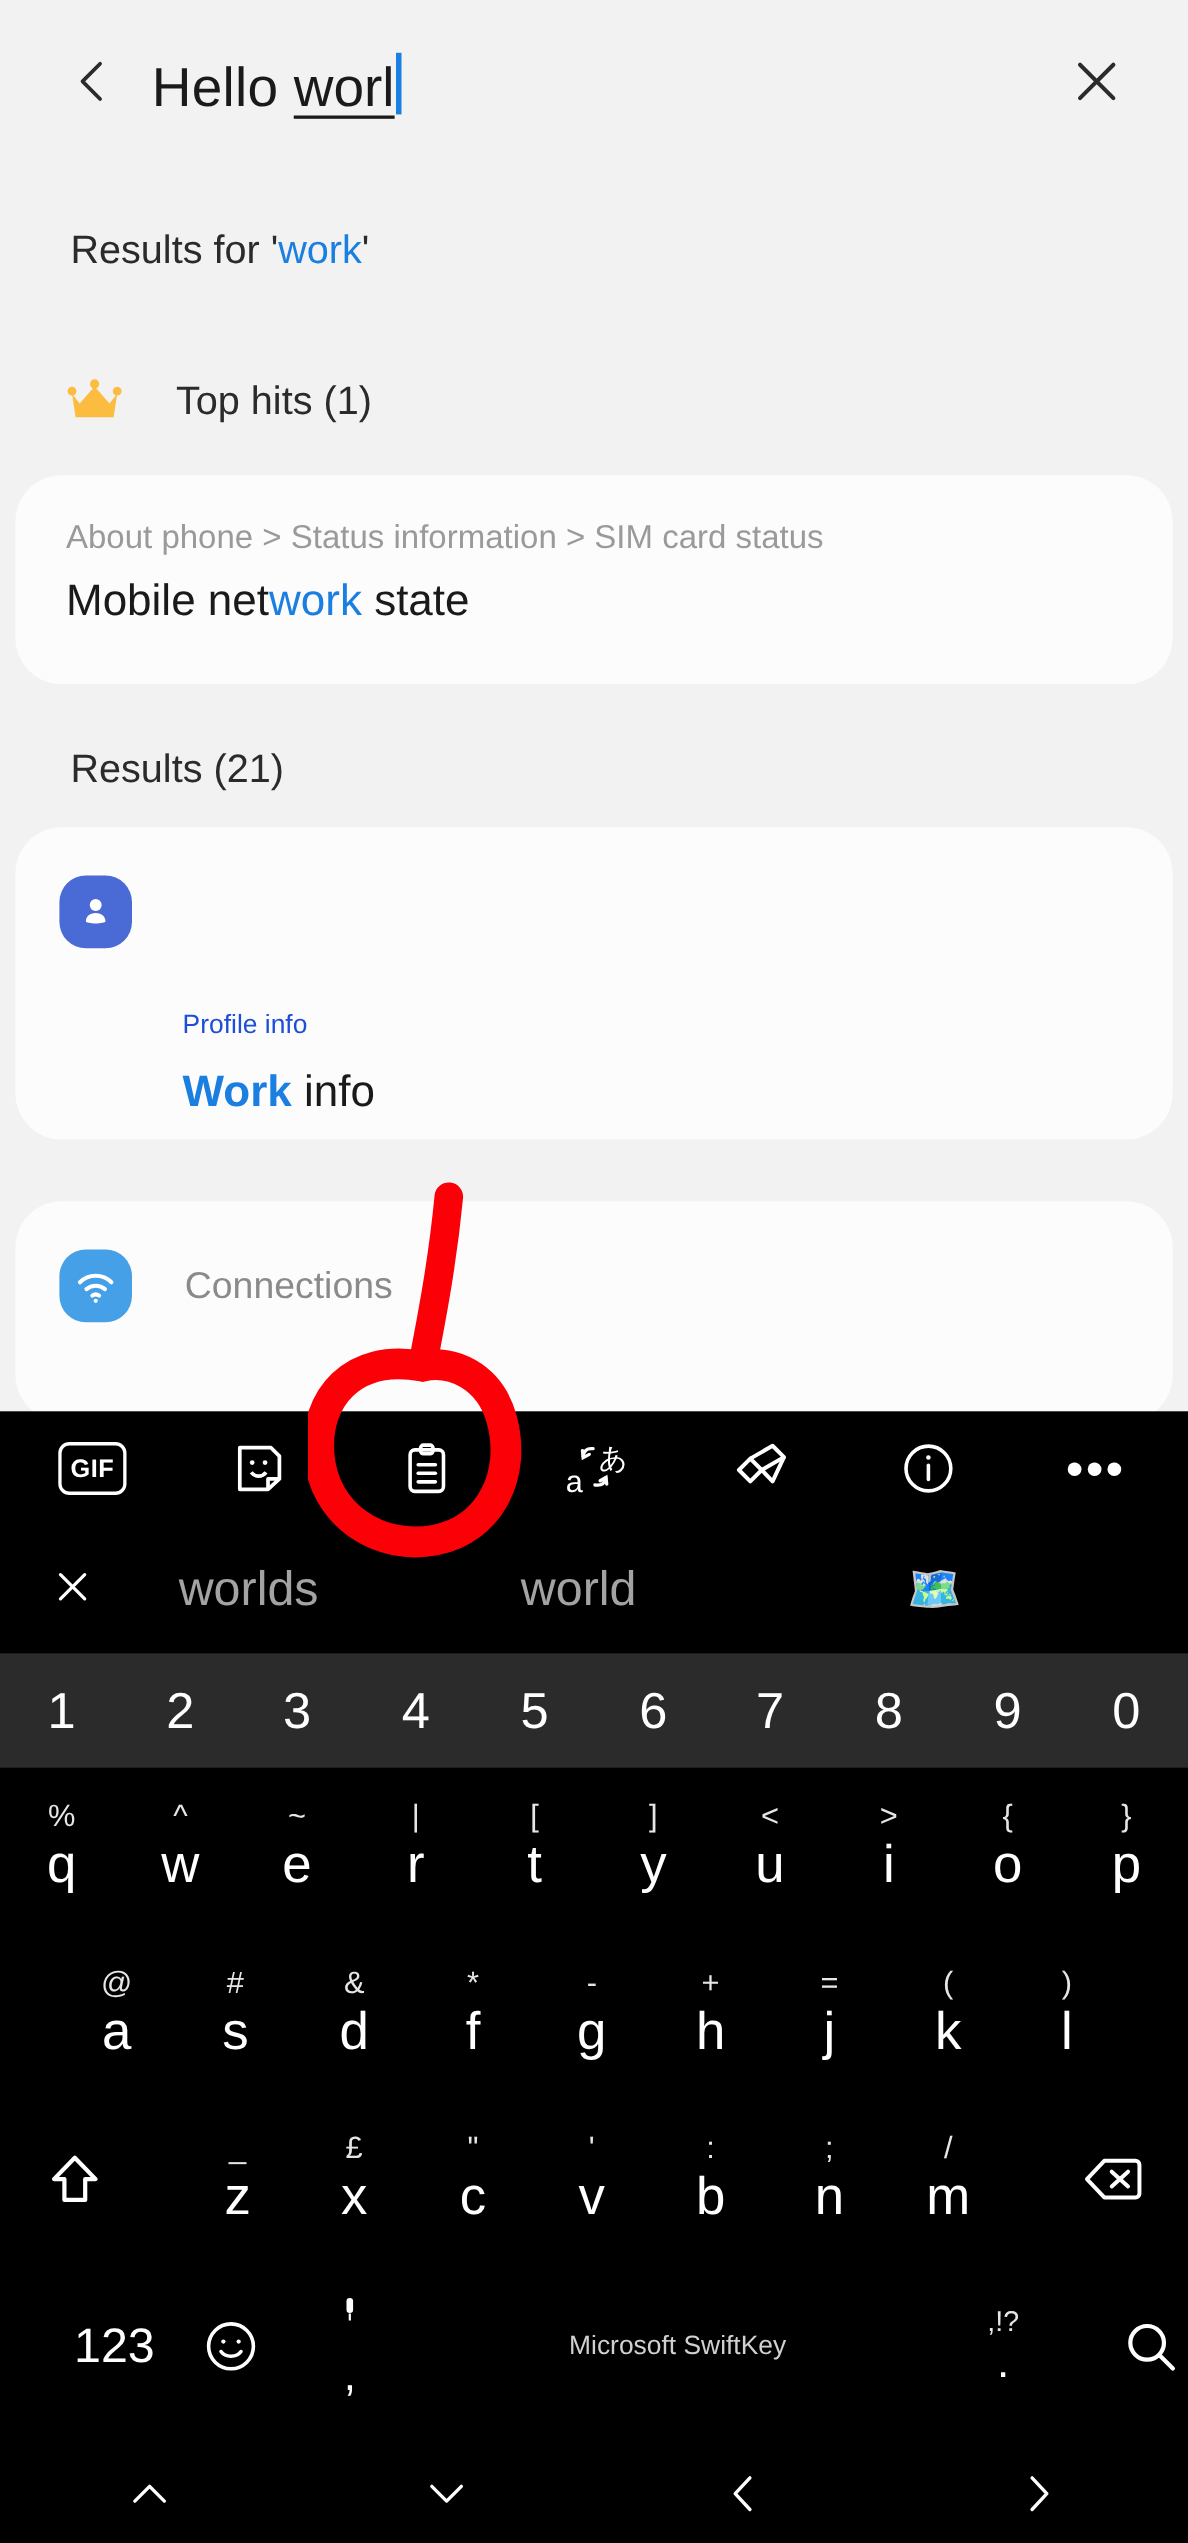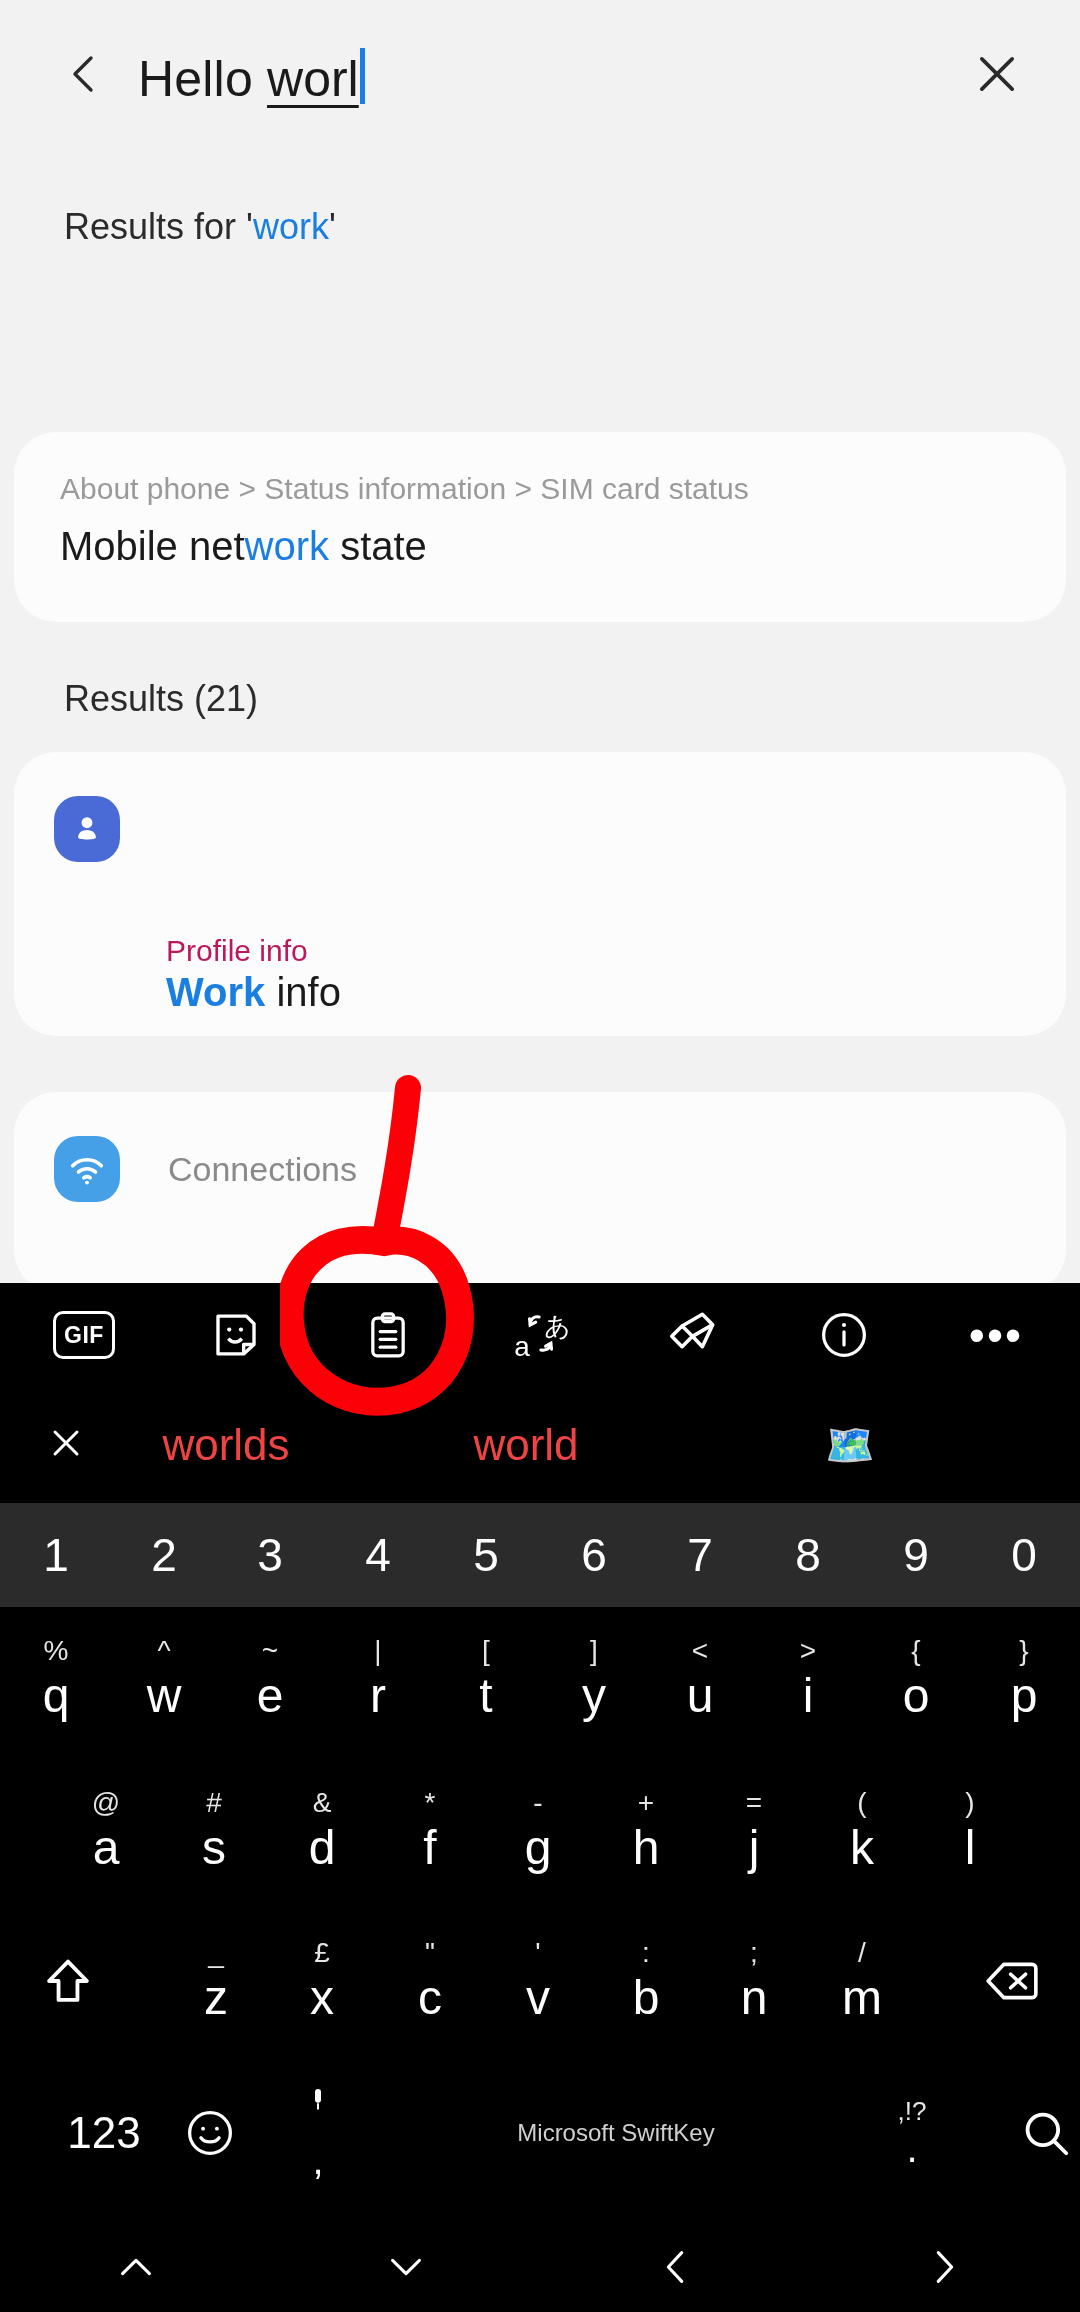--- a/index.html
+++ b/index.html
@@ -59,21 +59,21 @@
   .card-account { top: 752px; height: 284px; }
   .card-row { position: absolute; display: flex; align-items: center; }
   .app-icon { width: 66px; height: 66px; border-radius: 24px;
     display: flex; align-items: center; justify-content: center; }
   .icon-samsung { background: #4a6bd6; }
   .icon-wifi { background: #45a0e8; }
   .app-name { font-size: 34px; color: #8a8a8a; margin-left: 48px; }
 
   .acct-row { top: 44px; left: 40px; }
   .acct-sub { position: absolute; top: 166px; left: 152px;
-    font-size: 30px; color: #be185d; margin-top: 16px; }
+    font-size: 24px; color: #1d4ed8; }
   .acct-title { position: absolute; top: 218px; left: 152px;
     font-size: 40px; color: #1a1a1a; }
   .acct-title .hl { color: #1a7fe0; font-weight: bold; }
 
   .card-connections { top: 1092px; height: 200px; }
   .conn-row { top: 44px; left: 40px; }
 
   
   .annotation { position: absolute; top: 1060px; left: 280px;
     width: 260px; height: 420px; pointer-events: none; z-index: 40; }
@@ -91,21 +91,21 @@
     justify-content: center; }
   .gif-box span { color: #fff; font-size: 23px; font-weight: bold;
     letter-spacing: 0.5px; }
   .dots { color: #fff; font-size: 46px; line-height: 0.5;
     letter-spacing: 2px; }
 
   .kb-suggest { position: relative; height: 116px; }
   .sug-close { position: absolute; left: 44px; top: 50%;
     transform: translateY(-50%); }
   .sug-item { position: absolute; top: 50%; transform: translate(-50%,-50%);
-    color: #ef4444; font-size: 44px; }
+    color: #a3a3a3; font-size: 44px; }
   .sug-flag { position: absolute; top: 50%; transform: translate(-50%,-50%);
     font-size: 40px; }
 
   .num-row { height: 104px; background: #2b2b2b; position: relative; }
   .num-key { position: absolute; top: 50%; transform: translate(-50%,-50%);
     color: #fff; font-size: 46px; }
 
   .letter-row { position: relative; height: 144px; }
   .lkey { position: absolute; top: 0; height: 144px;
     transform: translateX(-50%); width: 100px;
@@ -149,20 +149,30 @@
         <line x1="5" y1="5" x2="19" y2="19"></line>
         <line x1="19" y1="5" x2="5" y2="19"></line>
       </svg>
     </div>
   </div>
 
   <div class="results-for">
     <span>Results for '</span><span class="hl">work</span><span>'</span>
   </div>
 
+  <div class="section-head top-hits-head">
+    <svg class="crown" viewBox="0 0 24 24">
+      <path d="M3.2 9.4 L6.2 13.2 L12 6.6 L17.8 13.2 L20.8 9.4
+               L19.4 18.6 L4.6 18.6 Z" fill="#fbbc3f"></path>
+      <circle cx="3.2" cy="8.4" r="1.7" fill="#fbbc3f"></circle>
+      <circle cx="20.8" cy="8.4" r="1.7" fill="#fbbc3f"></circle>
+      <circle cx="12" cy="5.6" r="1.8" fill="#fbbc3f"></circle>
+    </svg>
+    <span class="section-title">Top hits (1)</span>
+  </div>
 
   <div class="card card-tophit">
     <div class="breadcrumb">About phone &gt; Status information &gt; SIM card status</div>
     <div class="tophit-title">
       <span>Mobile net</span><span class="hl">work</span><span> state</span>
     </div>
   </div>
 
   <div class="section-head results-head">
     <span class="results-count">Results (21)</span>

